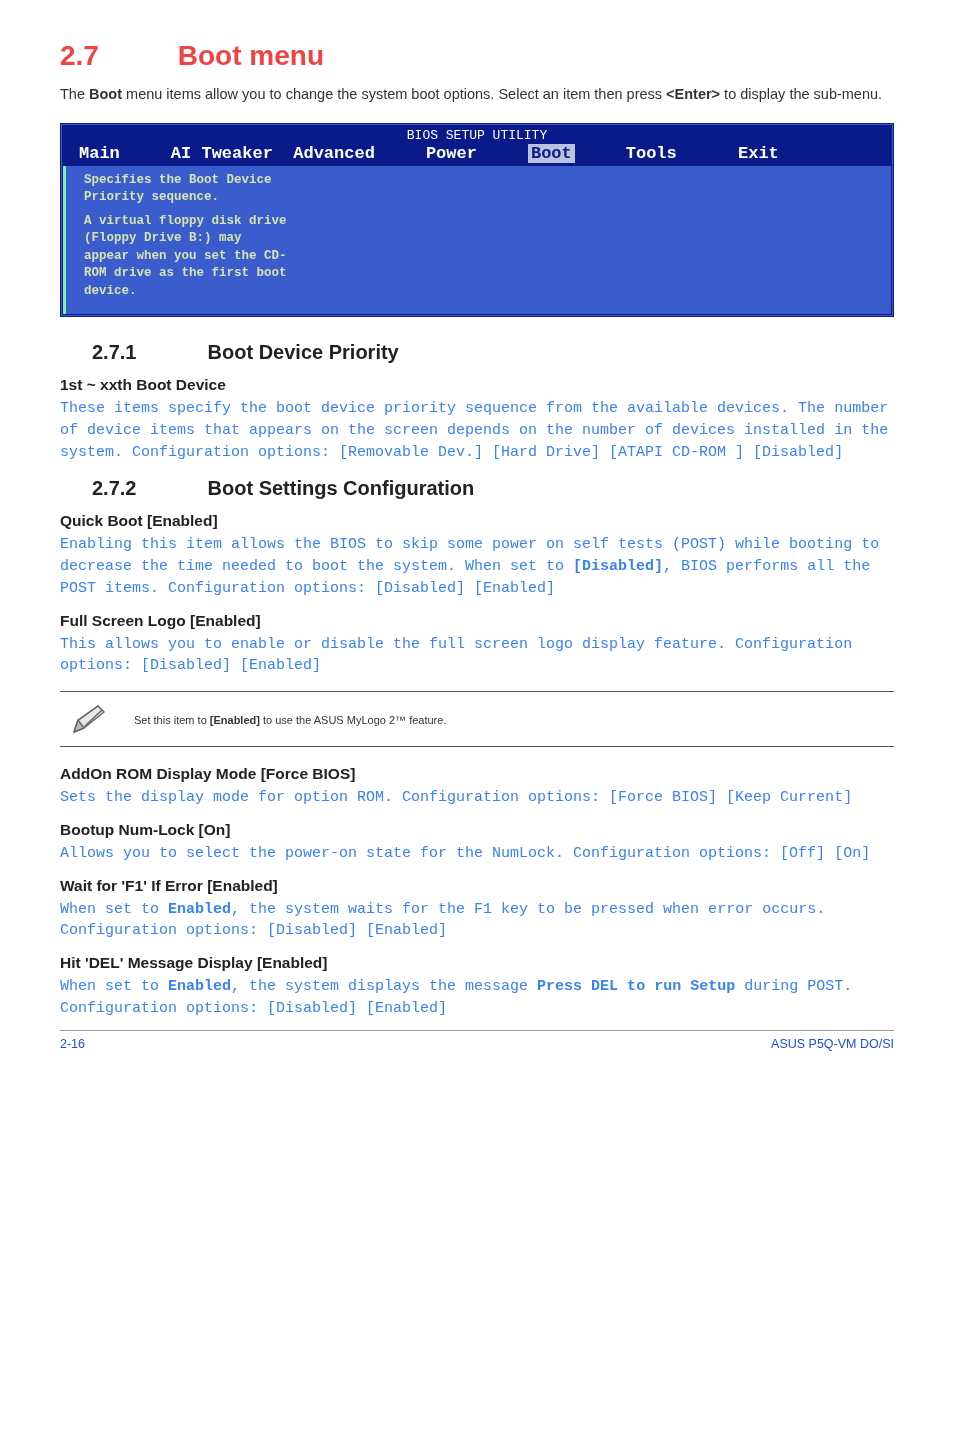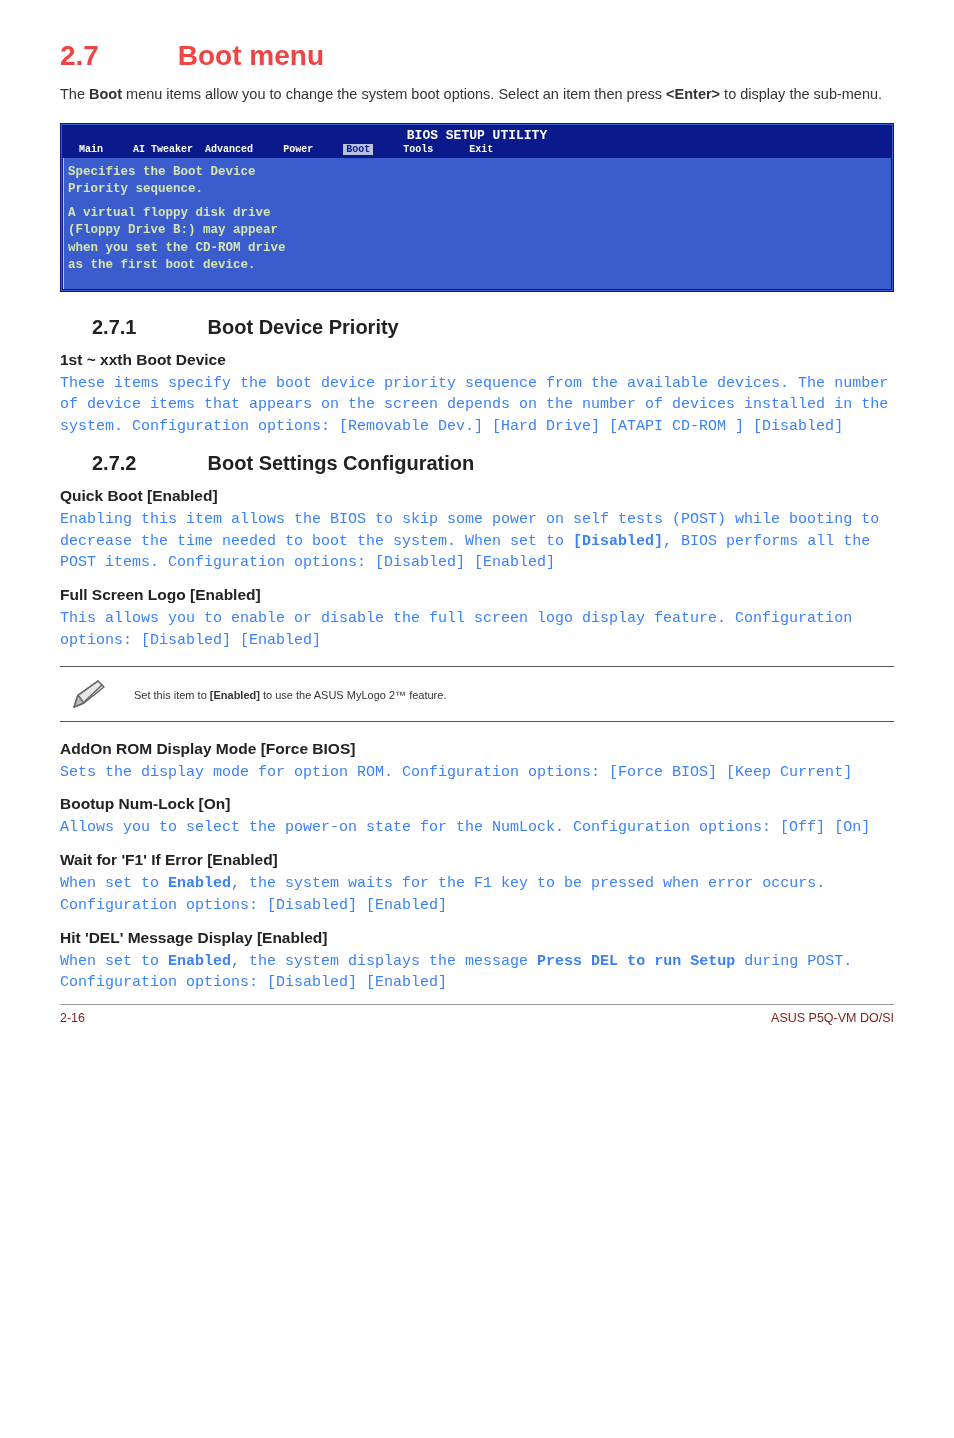--- a/index.html
+++ b/index.html
@@ -29,30 +29,30 @@
   
   .bios-box {
     border: 3px double #0a1a8a;
     background: #3a5ccc;
     margin-bottom: 24px;
     font-family: "Courier New", monospace;
   }
   .bios-title-row {
     background: #0a1a8a;
     color: #fff;
-    font-weight: bold;
+    font-weight: normal;
     font-size: 13px;
     line-height: 1.2;
     padding: 2px 10px 0 10px;
     text-align: center;
   }
   .bios-tabs {
     background: #0a1a8a;
     color: #fff;
-    font-size: 10px;
+    font-size: 17px;
     font-weight: bold;
     padding: 0 16px 3px 16px;
   }
   .bios-tabs span { display: inline-block; white-space: pre; }
   .bios-tabs .active { background: #b8c4de; color: #0a1a8a; padding: 0 3px; }
   .bios-body { display: flex; }
   .bios-left {
     flex: 1 1 auto;
     background: #b8c4de;
     color: #0a1a8a;
@@ -71,23 +71,23 @@
     height: 22px;
     background: radial-gradient(ellipse 430px 26px at 50% 110%, #fff 62%, transparent 63%);
     pointer-events: none;
   }
   .bios-right {
     width: 240px;
     background: #3a5ccc;
     color: #d5e4b0;
     font-size: 12.5px;
     font-weight: bold;
-    padding: 6px 10px 14px 4px;
+    padding: 6px 10px 14px 18px;
     line-height: 1.4;
-    border-left: 1px solid #86efac;
+    border-left: 3px solid #86efac;
   }
 
   h2.subsection {
     font-size: 20px;
     font-weight: bold;
     color: #222;
     margin: 14px 0 10px 0;
   }
   h2.subsection .num { display: inline-block; width: 110px; margin-left: 32px; }
   h3.subhead {
@@ -113,21 +113,21 @@
   .note-text { font-size: 11px; color: #333; }
   .note-icon { width: 44px; height: 36px; flex: 0 0 auto; }
 
   
   .footer {
     display: flex;
     justify-content: space-between;
     border-top: 1px solid #999;
     padding-top: 6px;
     font-size: 12.5px;
-    color: #7f1d1d;
+    color: #1d4ed8;
   }
 </style>
 </head>
 <body>
 
 <h1 class="section-title">
   <span class="num"><span>2.7</span></span>
   <span>Boot menu</span>
 </h1>
 

